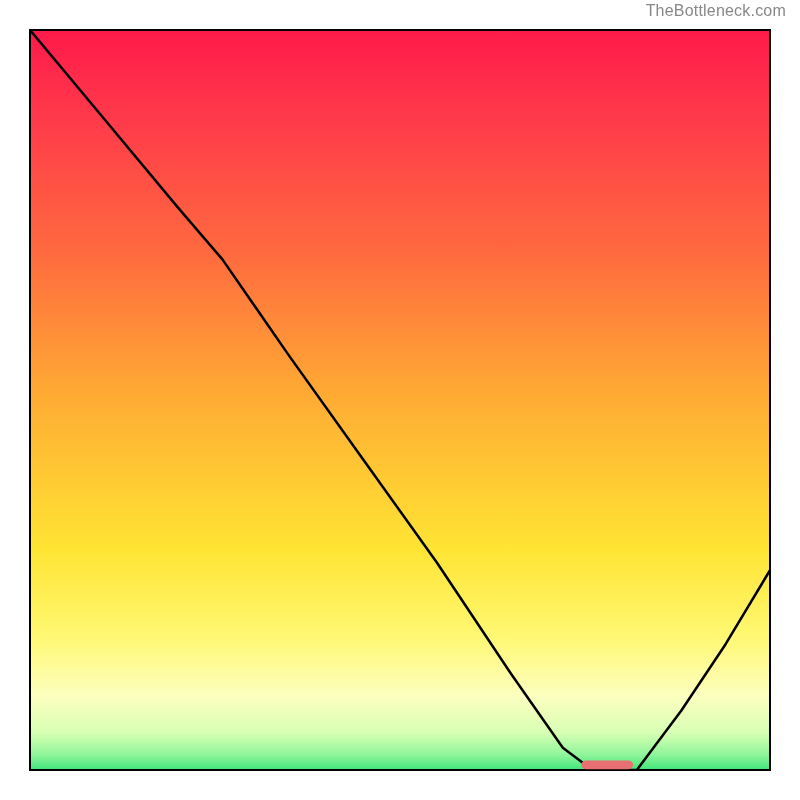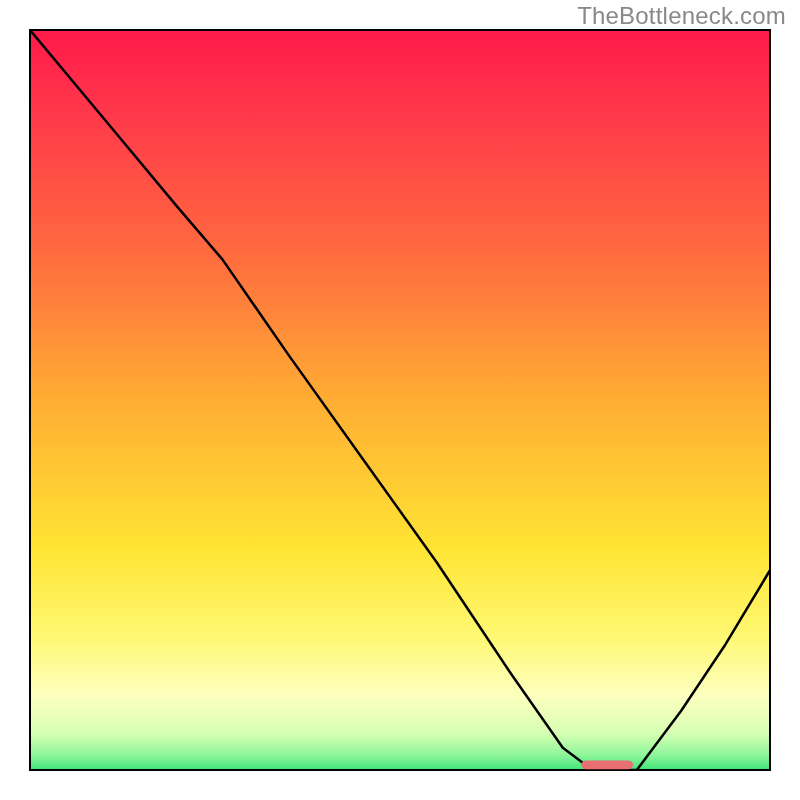--- a/index.html
+++ b/index.html
@@ -1,17 +1,17 @@
 <!DOCTYPE html>
 <html><head>
 <meta charset="utf-8">
 <style>
   html,body{margin:0;padding:0;width:800px;height:800px;overflow:hidden;background:#fff;font-family:Arial,Helvetica,sans-serif}
   .wrap{position:relative;width:800px;height:800px}
-  .watermark{position:absolute;top:2px;right:14px;color:#888;font-size:24px;font-weight:400;letter-spacing:0.2px}
+  .watermark{position:absolute;top:2px;right:14px;color:#888;font-size:16px;font-weight:400;letter-spacing:0.2px}
   svg{display:block}
 </style>
 </head>
 <body>
 <div class="wrap">
 
 <svg id="viz" width="800" height="800" viewBox="0 0 800 800">
   <defs>
     <linearGradient id="bg-grad" x1="0" y1="0" x2="0" y2="1">
           <stop offset="0%" stop-color="#ff1a4a"></stop>

